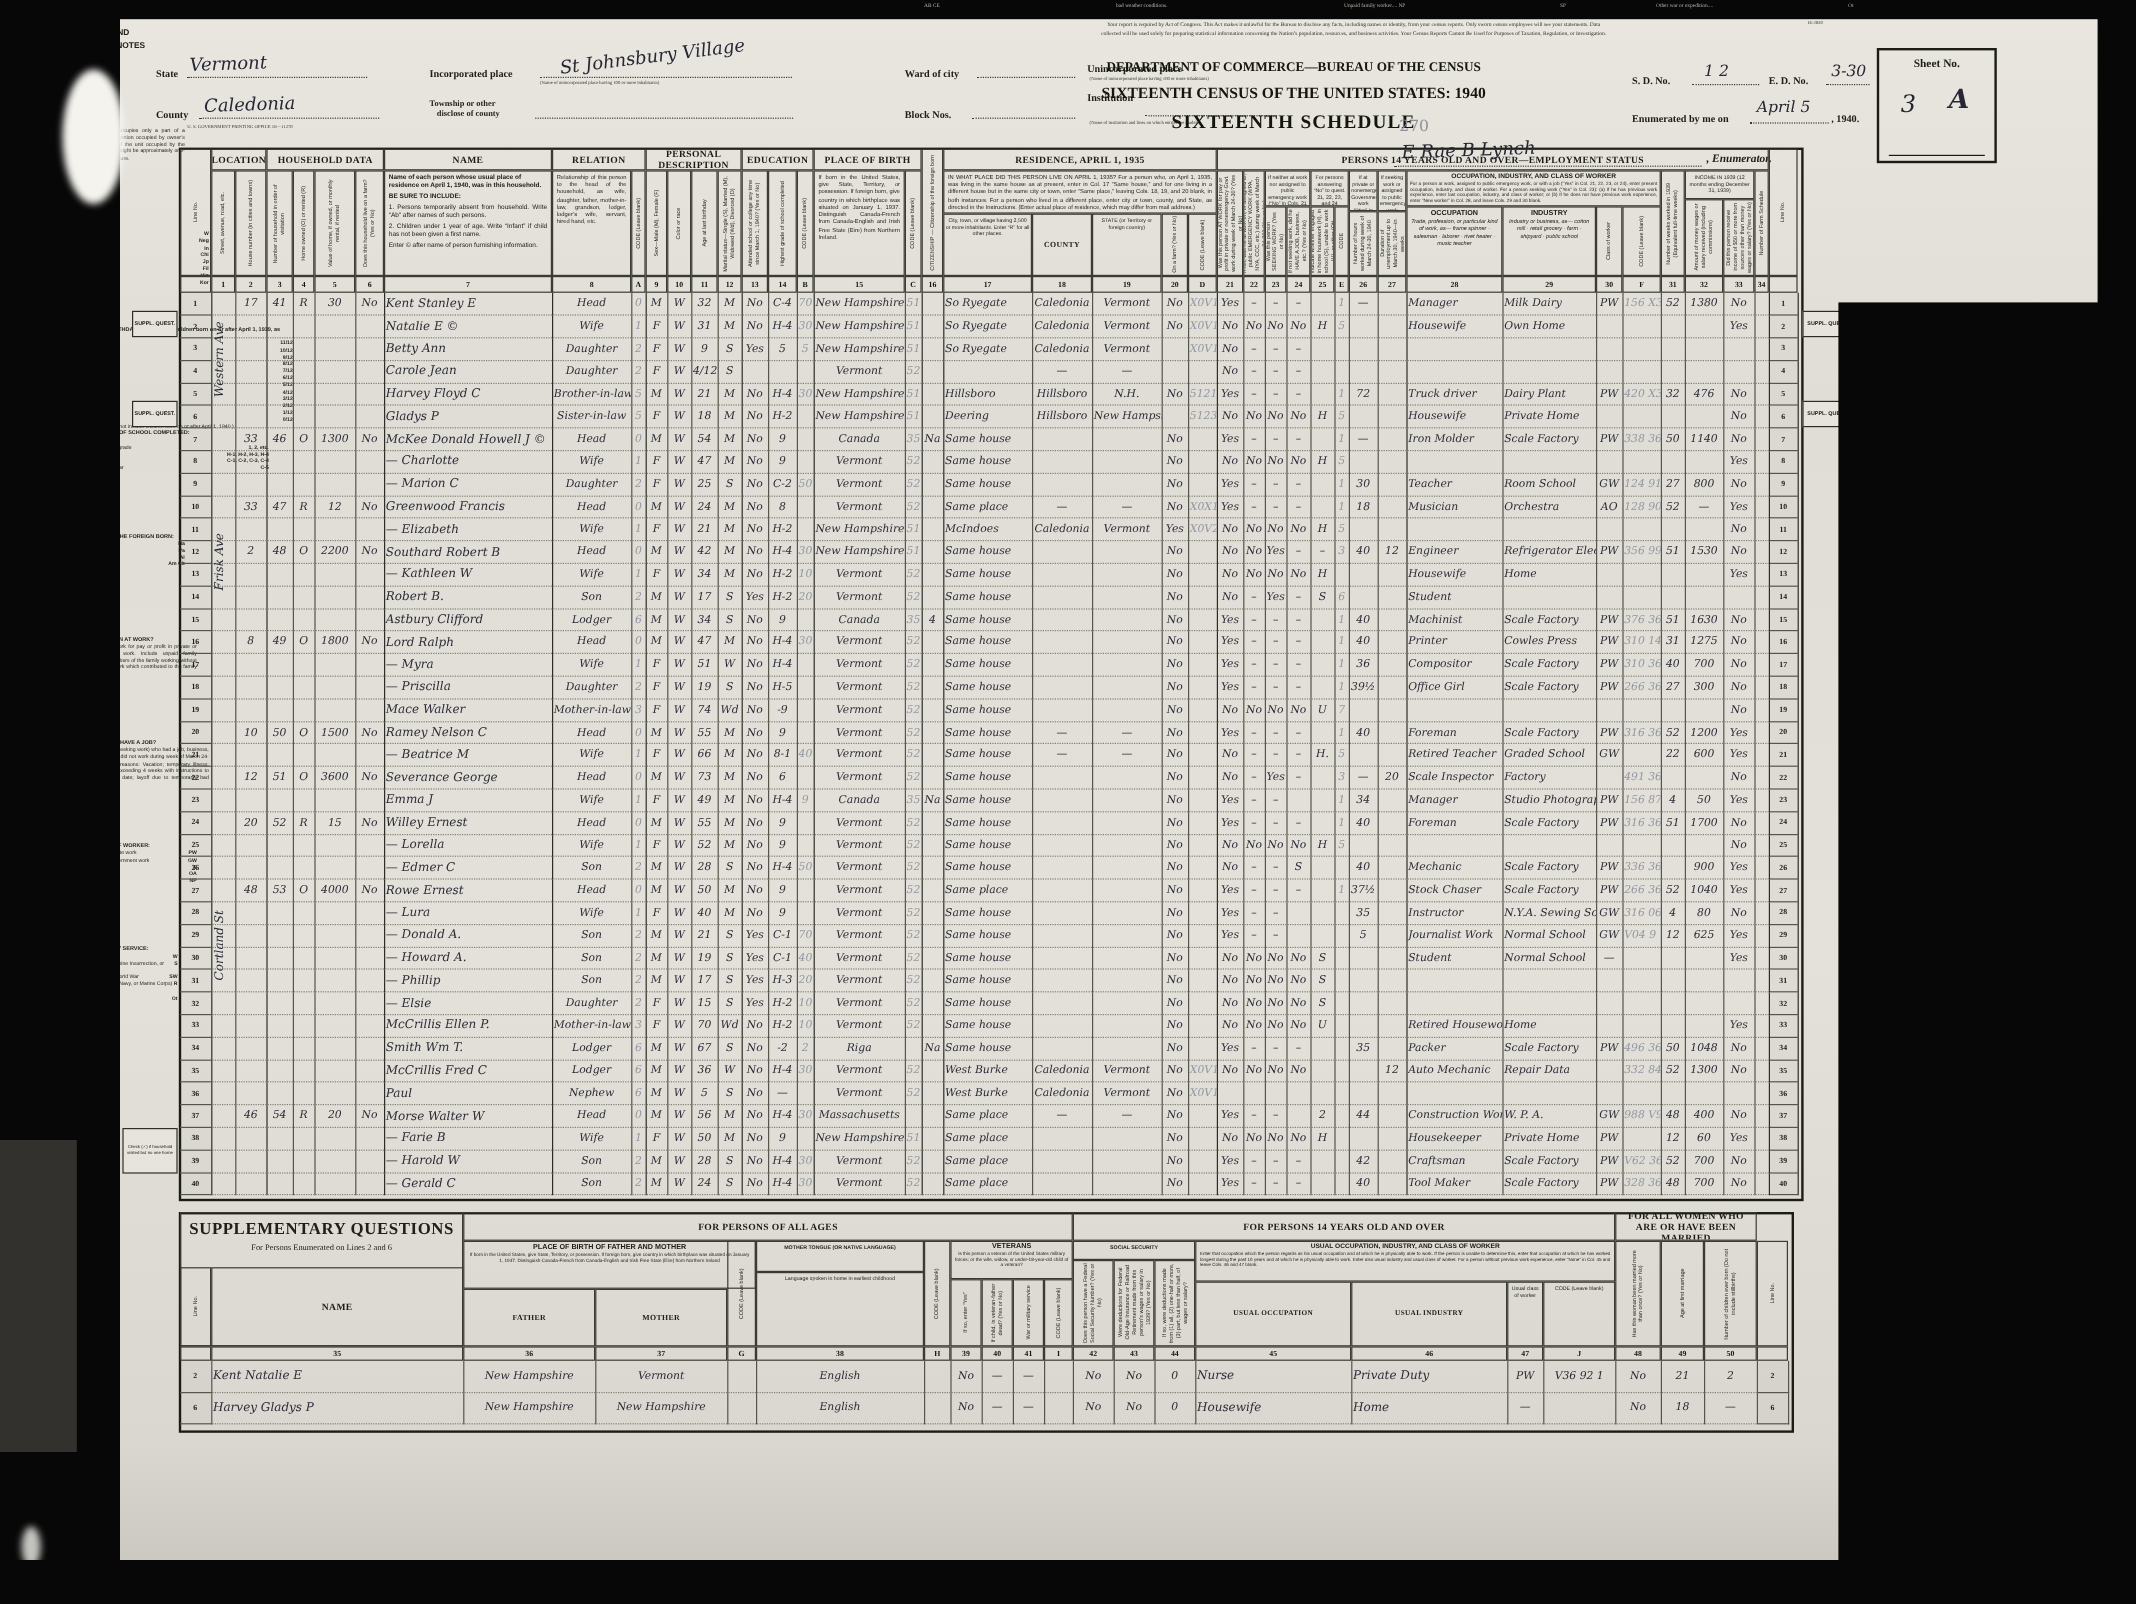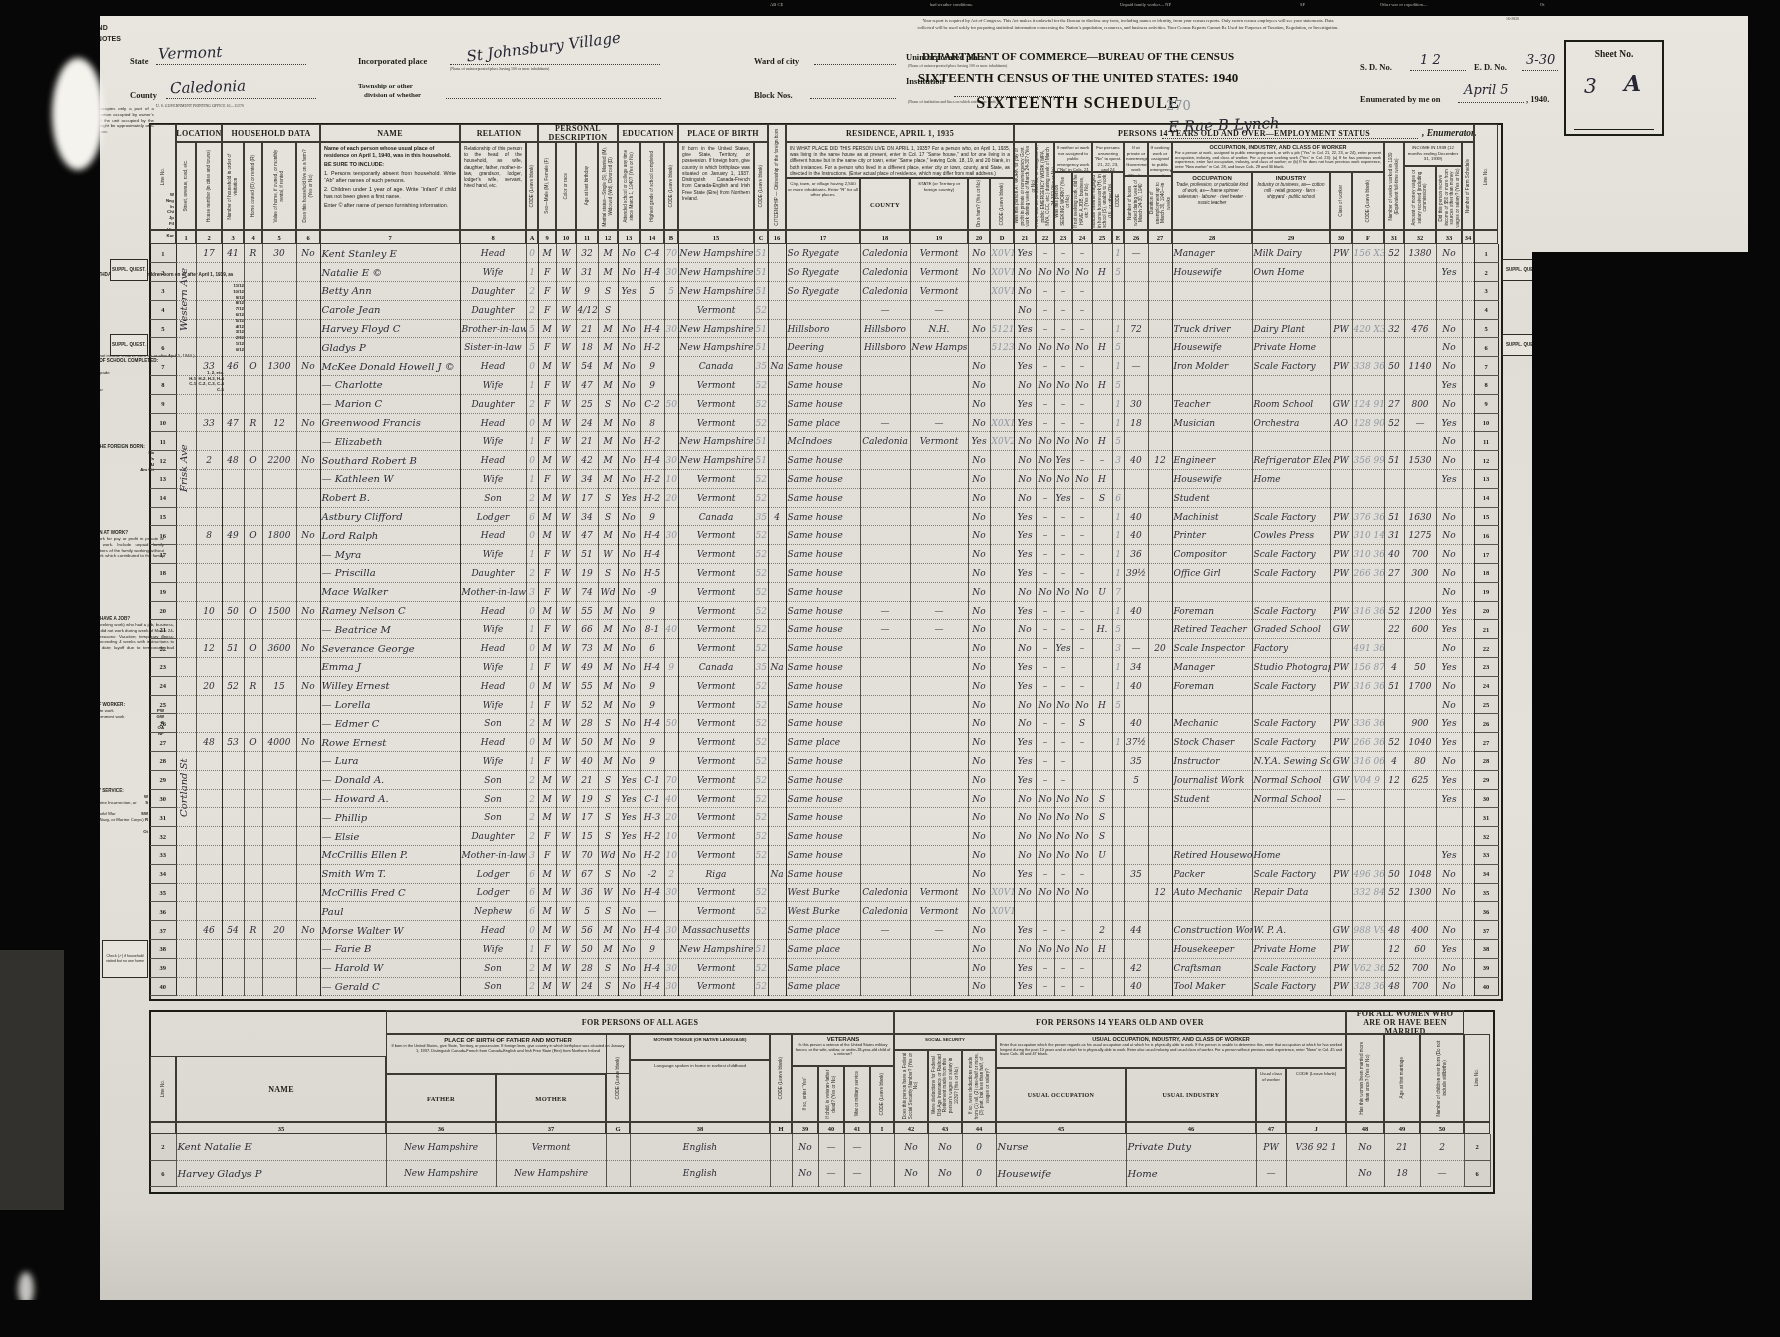--- a/index.html
+++ b/index.html
@@ -59,21 +59,21 @@
     <div class="abs hw" style="left:132px;top:64px;font-size:15px;transform:rotate(-2deg);">Caledonia</div>
     <div class="dots" style="left:128px;top:84px;width:150px;"></div>
     <div class="abs note4" style="left:118px;top:90px;">U. S. GOVERNMENT PRINTING OFFICE   16—11270</div>
 
     <div class="abs lbl" style="left:320px;top:42px;">Incorporated place</div>
     <div class="abs hw" style="left:428px;top:24px;font-size:15px;transform:rotate(-7deg);">St Johnsbury Village</div>
     <div class="dots" style="left:412px;top:50px;width:210px;"></div>
     <div class="abs note4" style="left:412px;top:53px;">(Name of unincorporated place having 100 or more inhabitants)</div>
 
     <div class="abs lbl2" style="left:320px;top:68px;font-weight:bold;">Township or other</div>
-    <div class="abs lbl2" style="left:326px;top:77px;font-weight:bold;">division of whether</div>
+    <div class="abs lbl2" style="left:326px;top:77px;font-weight:bold;">disclose of county</div>
     <div class="dots" style="left:408px;top:84px;width:215px;"></div>
 
     <div class="abs lbl" style="left:716px;top:42px;">Ward of city</div>
     <div class="dots" style="left:776px;top:50px;width:82px;"></div>
     <div class="abs lbl" style="left:868px;top:38px;">Unincorporated place</div>
     <div class="abs note4" style="left:870px;top:50px;">(Name of unincorporated place having 100 or more inhabitants)</div>
 
     <div class="abs lbl" style="left:716px;top:76px;">Block Nos.</div>
     <div class="dots" style="left:772px;top:84px;width:86px;"></div>
     <div class="abs lbl" style="left:868px;top:62px;">Institution</div>
@@ -2102,20 +2102,24 @@
         </tbody>
       </table>
       <div class="hw-v" style="left: 140px; top: 232px; width: 16px; height: 106px;">Western Ave</div>
       <div class="hw-v" style="left: 140px; top: 401.2px; width: 16px; height: 106px;">Frisk Ave</div>
       <div class="hw-v" style="left: 140px; top: 720.8px; width: 16px; height: 106px;">Cortland St</div>
       <div class="marg" style="left: 72px; top: 244.8px; width: 36px; height: 20px;">SUPPL. QUEST.</div>
       <div class="marg" style="left: 1464px; top: 244.8px; width: 40px; height: 20px;">SUPPL. QUEST.</div>
       <div class="marg" style="left: 72px; top: 320px; width: 36px; height: 20px;">SUPPL. QUEST.</div>
       <div class="marg" style="left: 1464px; top: 320px; width: 40px; height: 20px;">SUPPL. QUEST.</div>
       <div class="marg" style="left: 64px; top: 925.6px; width: 44px; height: 36px; font: 3.6px / 1.3 &quot;Liberation Sans&quot;, sans-serif;">Check (✓) if household visited but no one home</div>
+      <div class="hcell" style="left: 112px; top: 996px; width: 236px; height: 112px;">
+        <div style="font: bold 14px &quot;Liberation Serif&quot;, serif; text-align: center; padding-top: 6px; letter-spacing: 0.5px;">SUPPLEMENTARY QUESTIONS</div>
+        <div style="font: 7px &quot;Liberation Serif&quot;, serif; text-align: center; padding-top: 3px;">For Persons Enumerated on Lines 2 and 6</div>
+      </div>
       <div class="hcell vr" style="left: 112px; top: 1042px; width: 26px; height: 66px;">
         <span class="vtx">Line No.</span>
       </div>
       <div class="hcell group" style="left: 138px; top: 1042px; width: 210px; height: 66px;">NAME</div>
       <div class="hcell group" style="left: 348px; top: 996px; width: 508px; height: 24px;">FOR PERSONS OF ALL AGES</div>
       <div class="hcell group" style="left: 856px; top: 996px; width: 452px; height: 24px;">FOR PERSONS 14 YEARS OLD AND OVER</div>
       <div class="hcell group" style="left: 1308px; top: 996px; width: 118px; height: 24px;">FOR ALL WOMEN WHO ARE OR HAVE BEEN MARRIED</div>
       <div class="hcell" style="left: 348px; top: 1020px; width: 244px; height: 40px;">
         <div style="font: bold 6px &quot;Liberation Sans&quot;, sans-serif; text-align: center; padding-top: 2px;">PLACE OF BIRTH OF FATHER AND MOTHER</div>
         <div style="font: 3.9px / 1.2 &quot;Liberation Sans&quot;, sans-serif; text-align: center; padding: 1px 3px;">If born in the United States, give State, Territory, or possession. If foreign born, give country in which birthplace was situated on January 1, 1937. Distinguish Canada-French from Canada-English and Irish Free State (Eire) from Northern Ireland</div>

